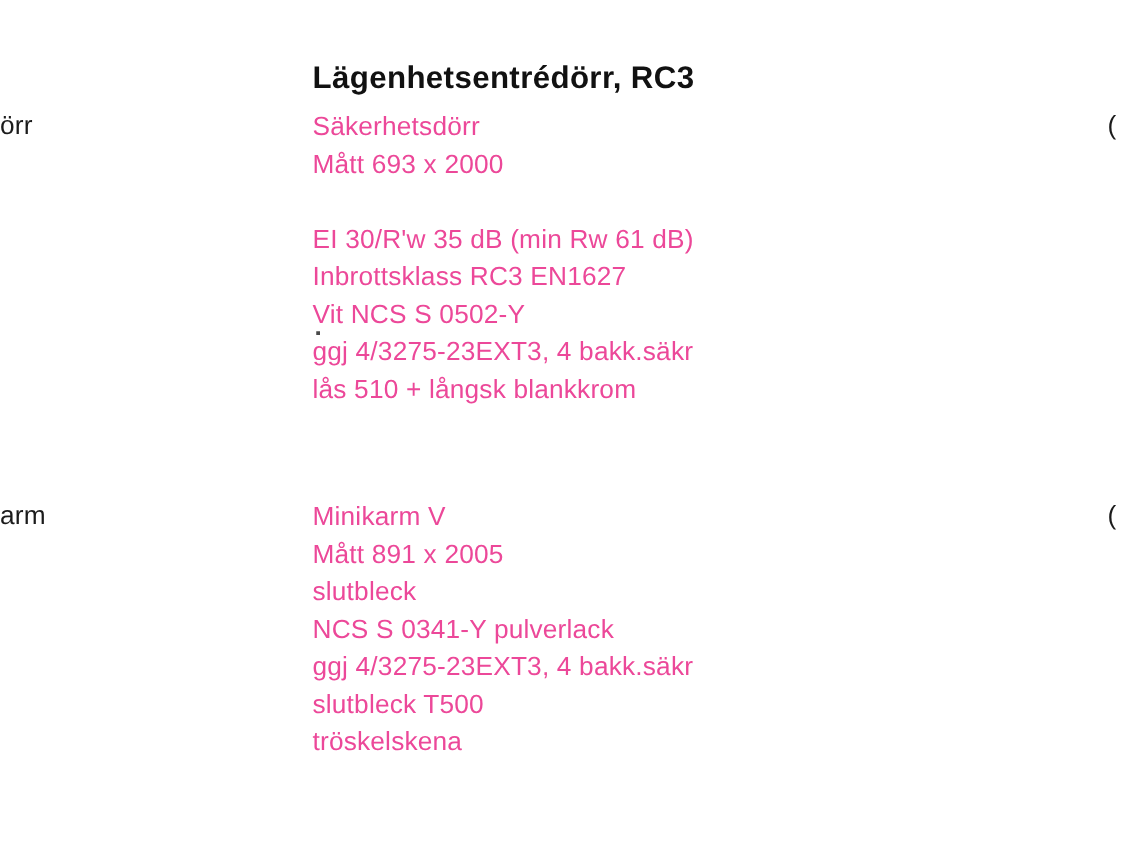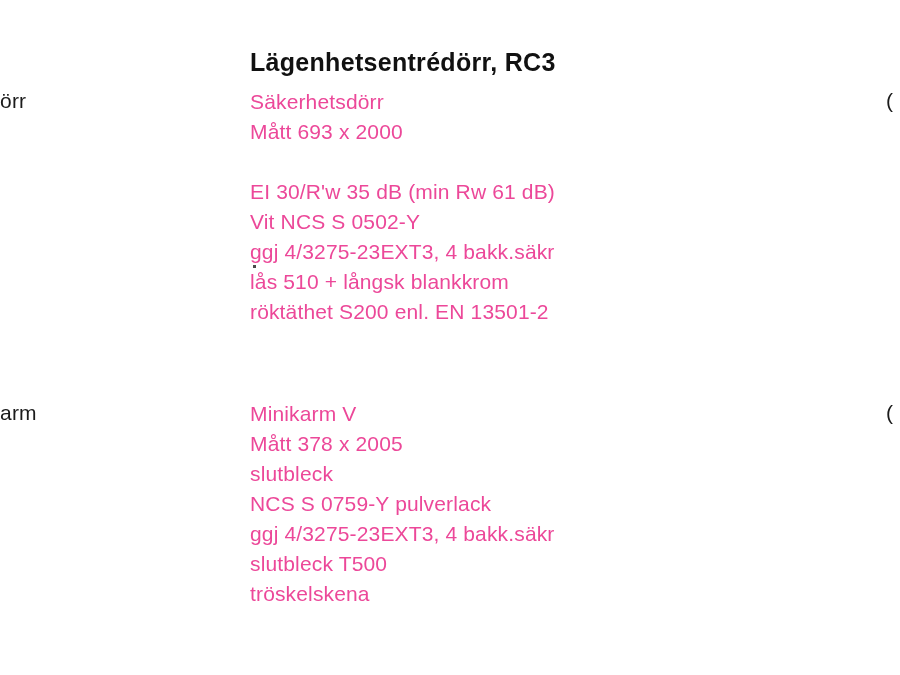--- a/index.html
+++ b/index.html
@@ -111,30 +111,30 @@
   <div class="main">
 
     <div class="doc-title">Lägenhetsentrédörr, RC3</div>
 
     <div class="block block-door">
       <div class="dot"></div>
       <div class="line">Säkerhetsdörr</div>
       <div class="line">Mått 693 x 2000</div>
       <div class="spacer"></div>
       <div class="line">EI 30/R'w 35 dB (min Rw 61 dB)</div>
+      <div class="line">Inbrottsklass RC3 EN1627</div>
       <div class="line">Vit NCS S 0502-Y</div>
       <div class="line">ggj 4/3275-23EXT3, 4 bakk.säkr</div>
       <div class="line">lås 510 + långsk blankkrom</div>
-      <div class="line">röktäthet S200 enl. EN 13501-2</div>
     </div>
 
     <div class="block block-frame">
       <div class="line">Minikarm V</div>
-      <div class="line">Mått 378 x 2005</div>
+      <div class="line">Mått 891 x 2005</div>
       <div class="line">slutbleck</div>
-      <div class="line">NCS S 0759-Y pulverlack</div>
+      <div class="line">NCS S 0341-Y pulverlack</div>
       <div class="line">ggj 4/3275-23EXT3, 4 bakk.säkr</div>
       <div class="line">slutbleck T500</div>
       <div class="line">tröskelskena</div>
     </div>
 
   </div>
 </div>
 
 </body></html>

